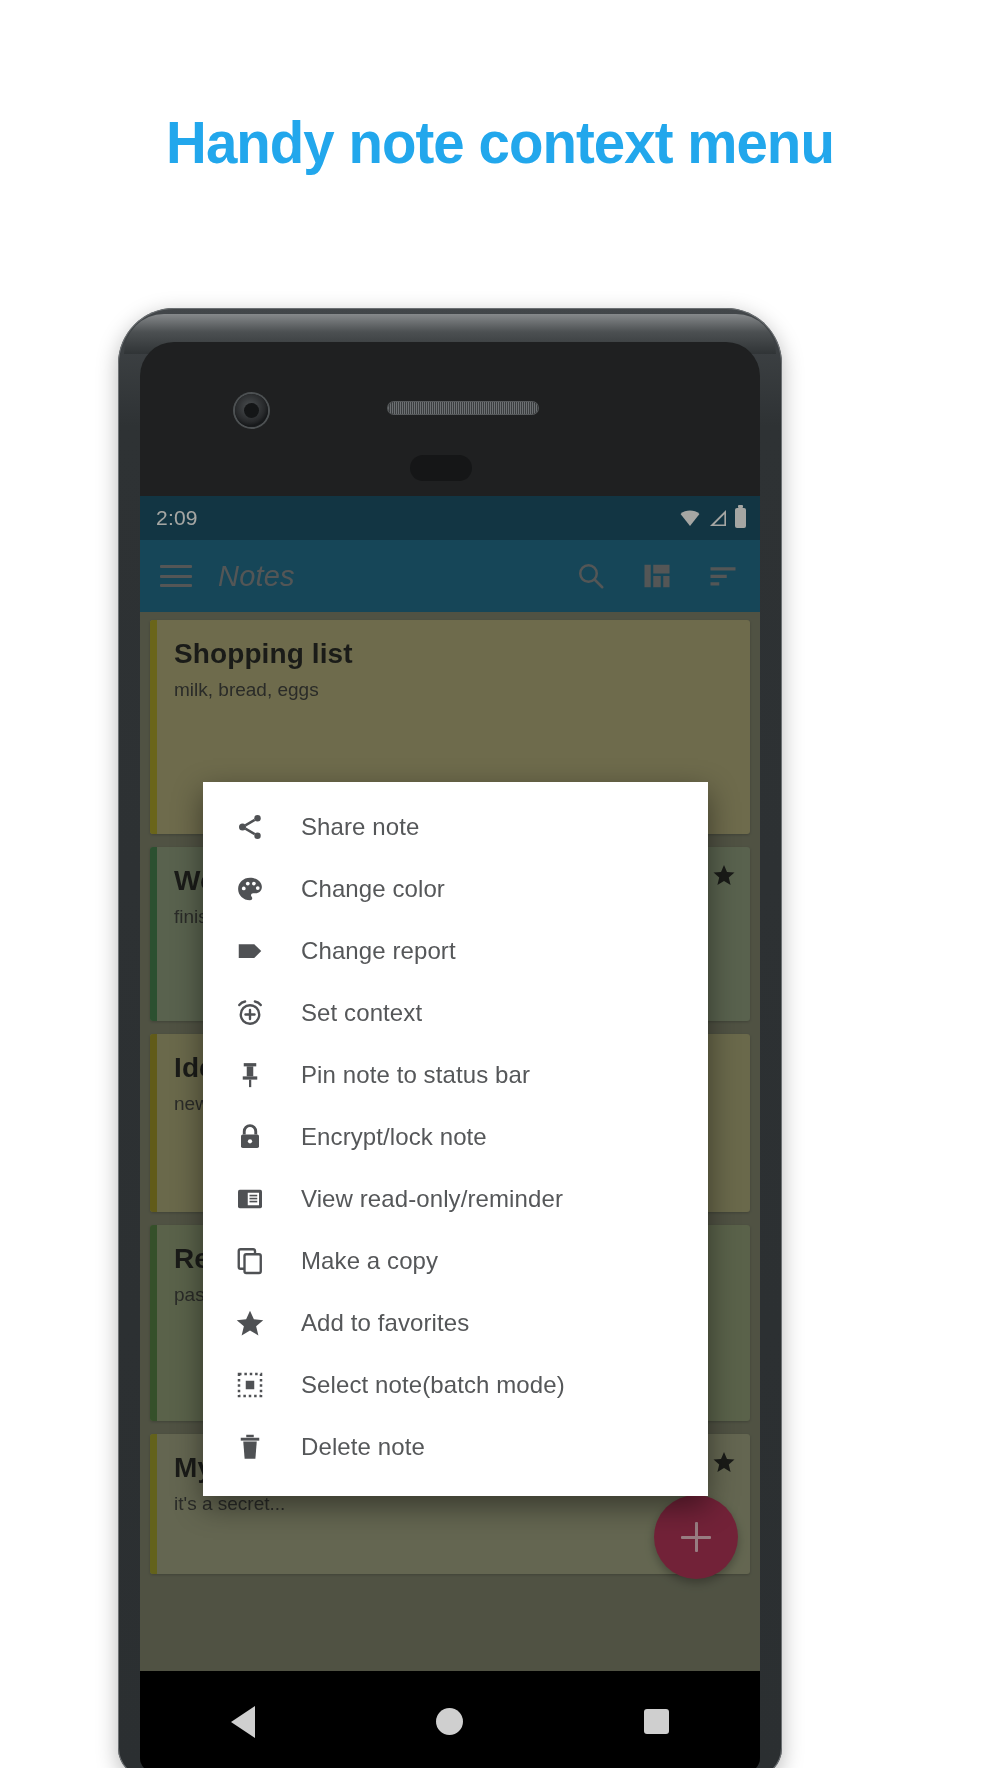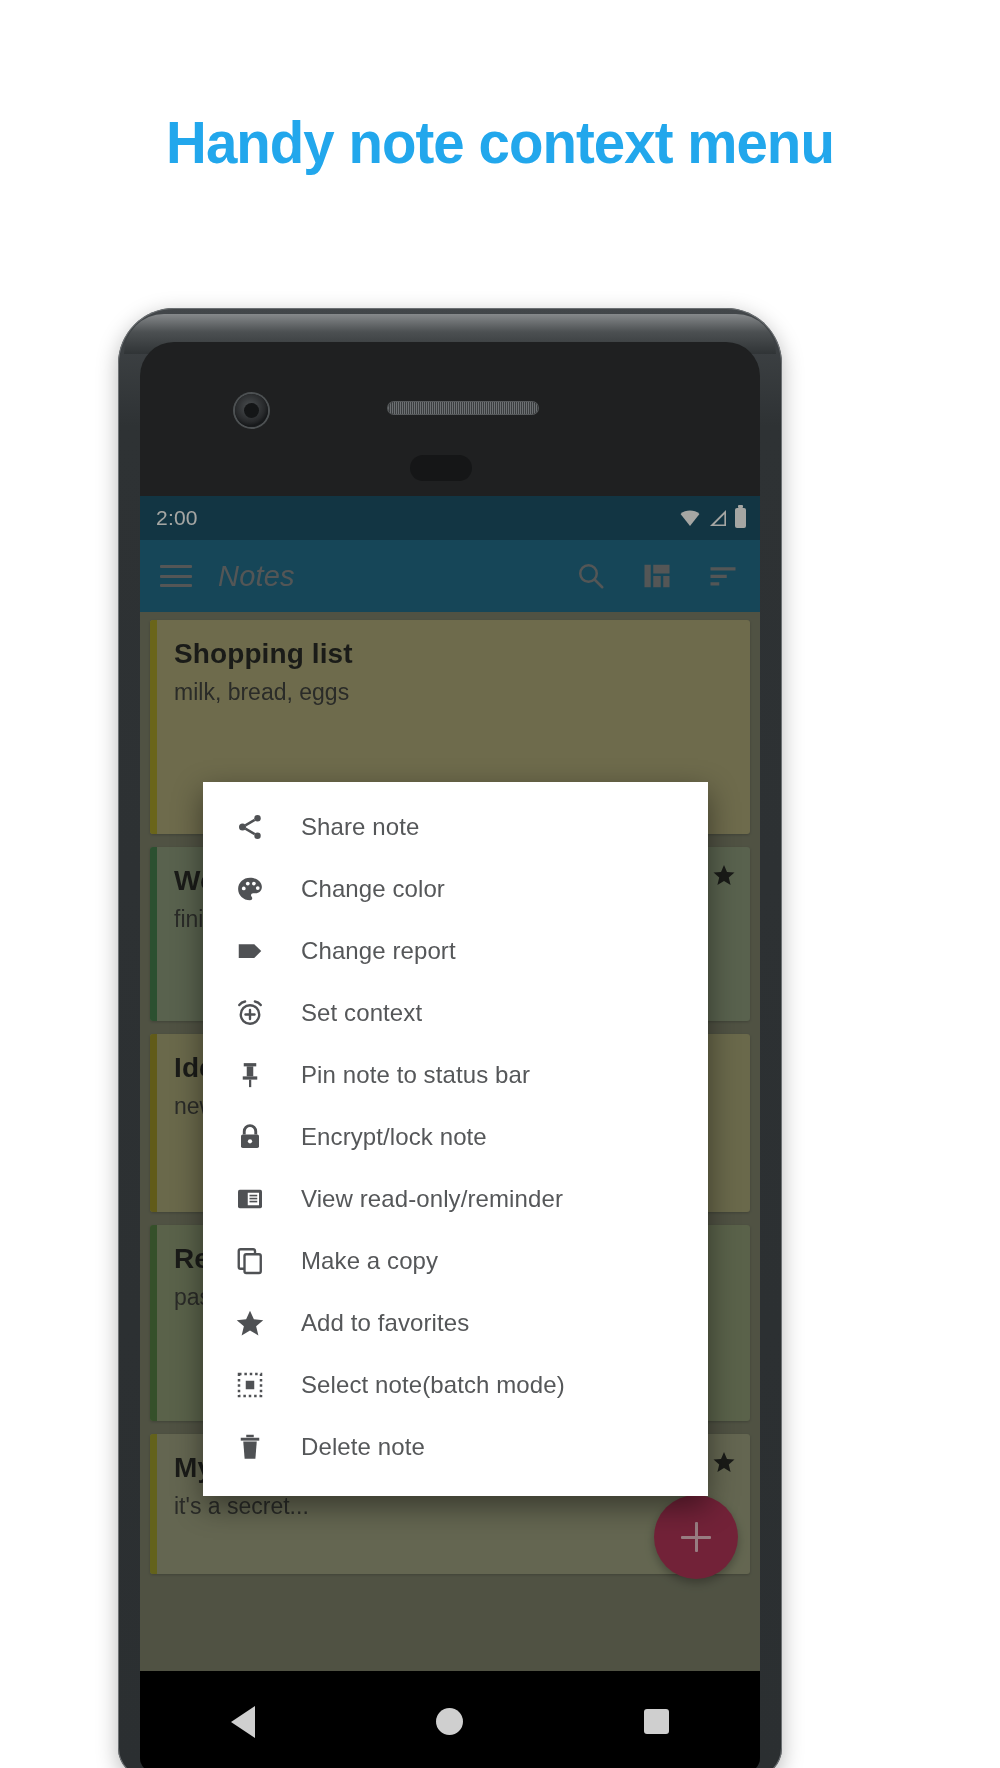--- a/index.html
+++ b/index.html
@@ -101,21 +101,21 @@
 
   
   .notelist { position:absolute; left:0; top:116px; width:620px; bottom:0; padding:8px 10px 0 10px; }
   .note {
     position:relative; border-radius:3px; margin-bottom:13px;
     padding:18px 18px 20px 24px; overflow:hidden;
     box-shadow: 0 1px 3px rgba(0,0,0,0.25);
   }
   .note .stripe { position:absolute; left:0; top:0; bottom:0; width:7px; }
   .note .n-title { font-size:28px; font-weight:bold; color:#111; letter-spacing:.1px; }
-  .note .n-body { font-size:23px; color:#2b2b2b; margin-top:7px; line-height:1.35; }
+  .note .n-body { font-size:19px; color:#2b2b2b; margin-top:7px; line-height:1.35; }
   .note .n-star { position:absolute; right:14px; top:16px; width:24px; height:24px; }
 
   
   .dim { position:absolute; left:0; top:154px; width:620px; height:1175px; background:rgba(40,42,35,0.42); }
 
   
   .fab {
     position:absolute; right:22px; bottom:92px;
     width:84px; height:84px; border-radius:50%;
     background:#a81d47;
@@ -168,21 +168,21 @@
 
     <div class="phone-screen-area">
 
       <div class="camera"></div>
       <div class="earpiece"></div>
       <div class="sensor"></div>
 
       <div class="screen">
 
         <div class="statusbar">
-          <span class="time">2:00</span>
+          <span class="time">2:09</span>
           <span class="sb-icons">
             <svg class="sb-wifi" viewBox="0 0 24 20">
               <path d="M12 19 L1.5 5.5 C4.5 3 8 1.8 12 1.8 C16 1.8 19.5 3 22.5 5.5 Z" fill="#ffffff"></path>
             </svg>
             <svg class="sb-signal" viewBox="0 0 20 18">
               <path d="M18 1 L18 17 L2 17 Z" fill="#ffffff"></path>
               <path d="M16.4 5.2 L16.4 15.4 L6.2 15.4 Z" fill="#023d5b"></path>
             </svg>
             <span class="sb-batt"></span>
           </span>

